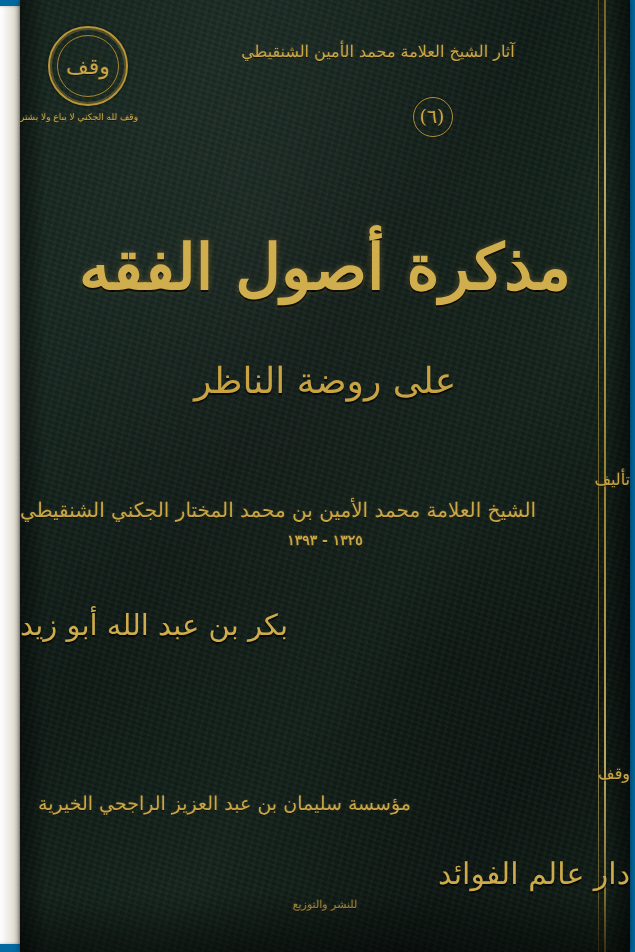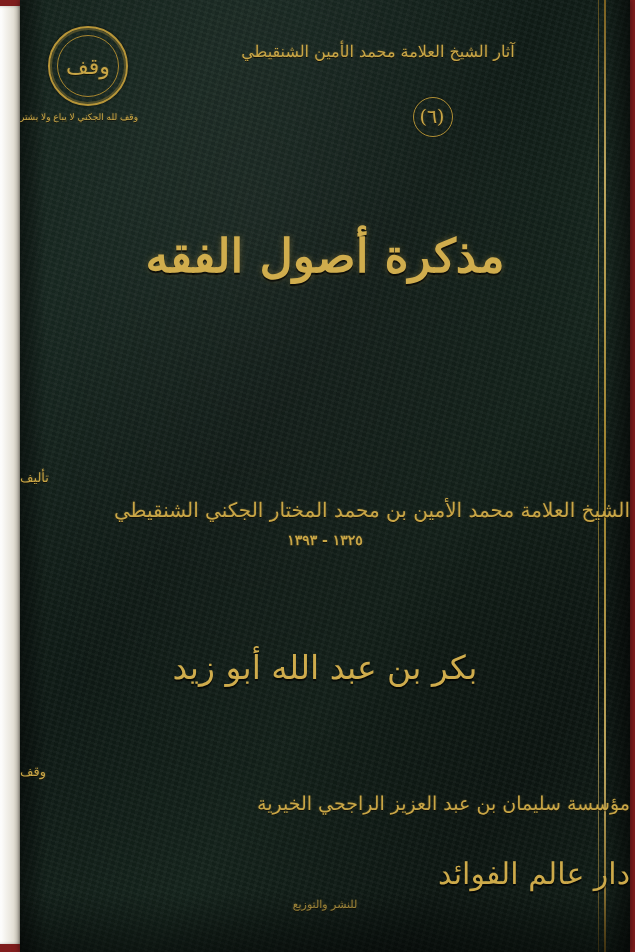--- a/index.html
+++ b/index.html
@@ -14,21 +14,21 @@
     font-family: "DejaVu Serif", "Liberation Serif", serif;
   }
 
   
   .book {
     position: absolute;
     left: 0;
     top: 0;
     width: 635px;
     height: 952px;
-    background: #7f1d1d;
+    background: #0369a1;
   }
 
   
   .page-block {
     position: absolute;
     left: 0;
     top: 6px;
     width: 22px;
     height: 938px;
     background: linear-gradient(to right,
@@ -177,21 +177,21 @@
     white-space: nowrap;
   }
 
   
   .title-main {
     position: absolute;
     top: 228px;
     left: 0;
     right: 0;
     text-align: center;
-    font-size: 46px;
+    font-size: 63px;
     line-height: 1.25;
     letter-spacing: 1px;
     font-weight: bold;
     color: #d0ad4d;
     text-shadow:
       0 2px 1px rgba(0,0,0,.75),
       0 0 6px rgba(208,173,77,.35);
   }
   .title-sub {
     position: absolute;
@@ -199,47 +199,47 @@
     left: 0; right: 0;
     text-align: center;
     font-size: 36px;
     line-height: 1.3;
     color: #c7a344;
     text-shadow: 0 2px 1px rgba(0,0,0,.7);
   }
 
   
   .label-sm {
-    font-size: 13px;
-    text-align: left;
+    font-size: 16px;
+    text-align: right;
   }
   .author-label   { position: absolute; top: 470px; left: 0; right: 0; }
   .author-name    {
     position: absolute; top: 498px; left: 0; right: 0;
-    text-align: right; font-size: 20px; white-space: nowrap;
+    text-align: left; font-size: 20px; white-space: nowrap;
   }
   .author-dates   {
     position: absolute; top: 532px; left: 0; right: 0;
     text-align: center; font-size: 14px; font-weight: bold;
   }
 
   
   .sup-label { position: absolute; top: 602px; left: 0; right: 0; }
   .sup-name  {
-    position: absolute; top: 648px; left: 0; right: 0;
-    text-align: center; font-size: 33px; white-space: nowrap;
+    position: absolute; top: 608px; left: 0; right: 0;
+    text-align: left; font-size: 29px; white-space: nowrap;
     color: #cfac4c;
     text-shadow: 0 2px 1px rgba(0,0,0,.7);
   }
 
   
   .waqf-label { position: absolute; top: 764px; left: 0; right: 0; }
   .waqf-name  {
     position: absolute; top: 792px; left: 0; right: 0;
-    text-align: right; font-size: 19px; white-space: nowrap; padding-left: 18px;
+    text-align: left; font-size: 19px; white-space: nowrap; padding-left: 18px;
   }
 
   
   .pub-name {
     position: absolute; top: 856px; left: 0; right: 0;
     font-size: 30px;
     color: #cdaa4a;
     text-shadow: 0 2px 1px rgba(0,0,0,.7);
   }
   .pub-sub {
@@ -279,20 +279,21 @@
     </div>
 
     <div class="seal">
       <div class="outer"></div>
       <div class="inner"></div>
       <div class="glyph gold">وقف</div>
     </div>
     <div class="seal-caption gold">وقف لله الجكني لا يباع ولا يشترى</div>
 
     <div class="title-main">مذكرة أصول الفقه</div>
+    <div class="title-sub">على روضة الناظر</div>
 
     <div class="label-sm gold author-label">تأليف</div>
     <div class="gold author-name">الشيخ العلامة محمد الأمين بن محمد المختار الجكني الشنقيطي</div>
     <div class="gold author-dates">١٣٢٥ - ١٣٩٣</div>
 
     <div class="sup-name">بكر بن عبد الله أبو زيد</div>
 
     <div class="label-sm gold waqf-label">وقف</div>
     <div class="gold waqf-name">مؤسسة سليمان بن عبد العزيز الراجحي الخيرية</div>
 

